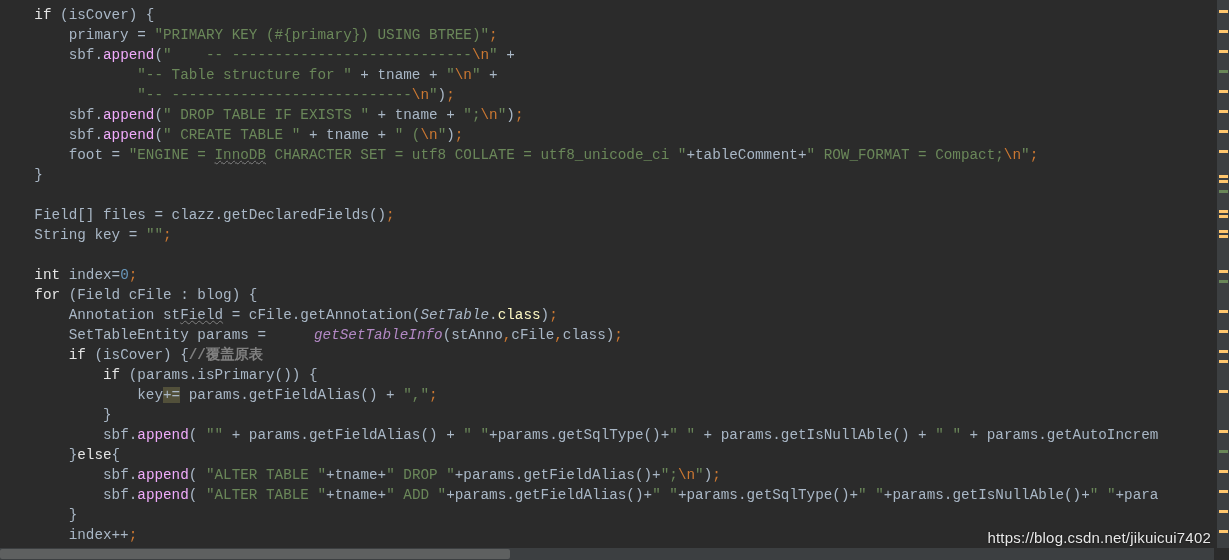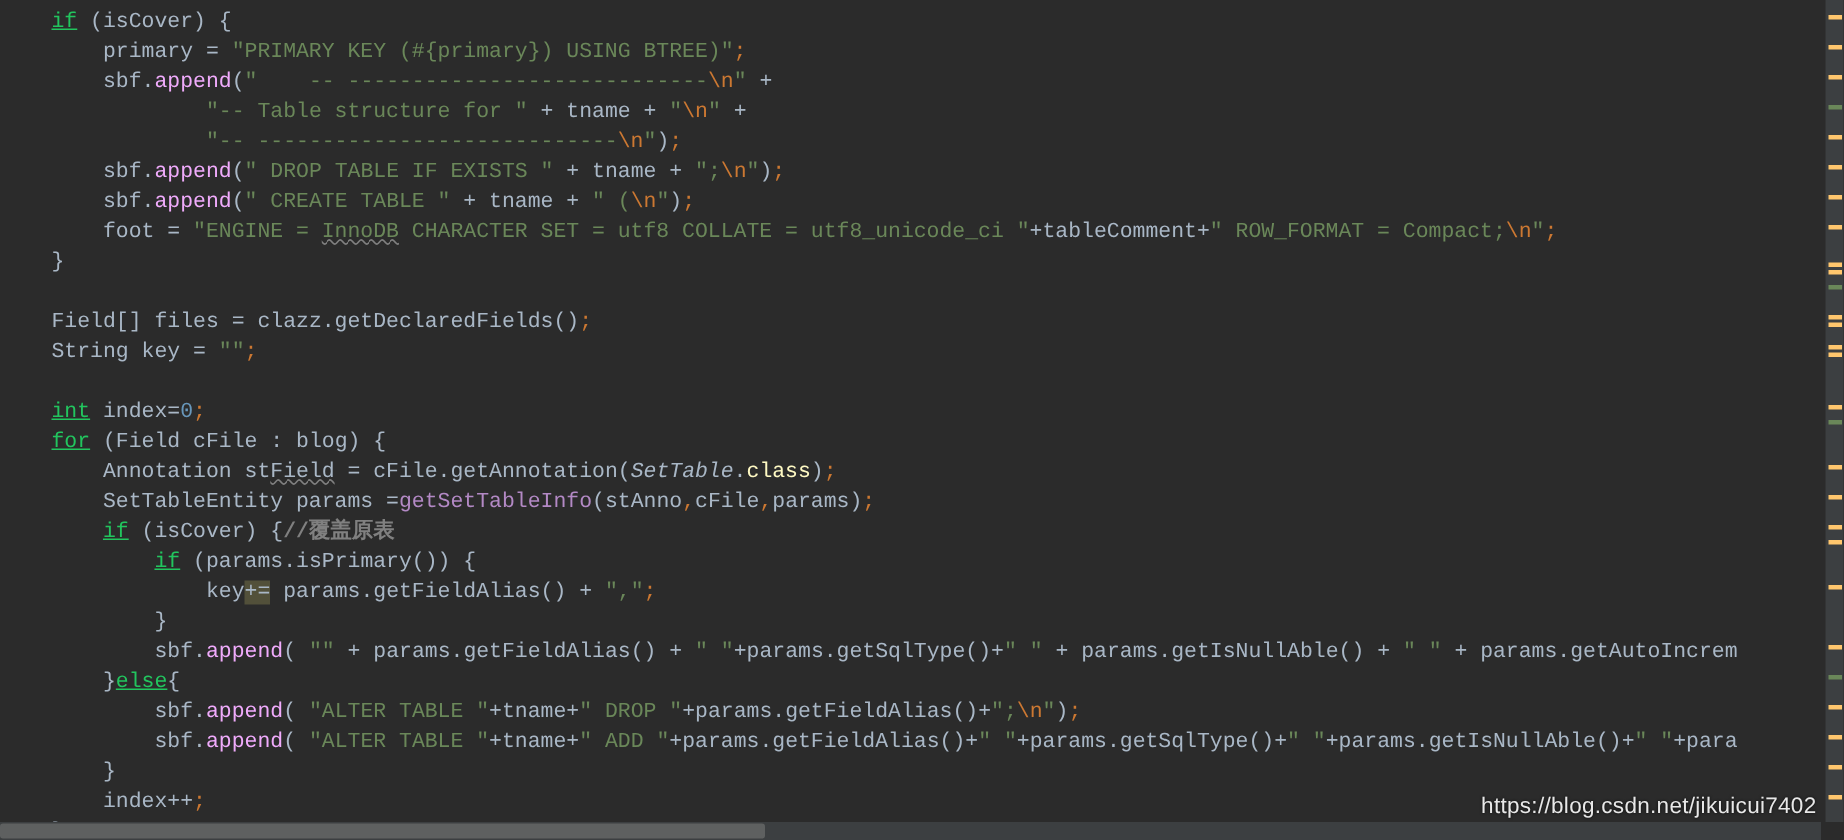--- a/index.html
+++ b/index.html
@@ -15,29 +15,29 @@
   }
   .editor {
     white-space:pre;
     line-height:20px;
     padding:5px 0 0 0;
     letter-spacing:0px;
     position:absolute;
     left:0; top:0; right:15px; bottom:12px;
     overflow:hidden;
   }
-  .kw { color:#22c55e;text-decoration:underline; }       
+  .kw { color:#e5e5e5; }       
   .str { color:#6A8759; }      
   .esc { color:#CC7832; }      
   .num { color:#6897BB; }      
   .mth { color:#f0abfc; }      
   .com { color:#808080;font-weight:bold; }      
   .cls { color:#A9B7C6;font-style:italic; }      
   .klass{ color:#fef9c3; }     
-  .ital { color:#B389C5; }
+  .ital { font-style:italic; color:#B389C5;margin-left:48px; }
   .semi{ color:#CC7832; }
   .under { text-decoration:underline #808080 wavy; text-decoration-thickness:1px;}
 
   
   .gutter {
     position:absolute;
     right:0; top:0; bottom:12px;
     width:12px;
     background:#3C3F41;
   }
@@ -85,21 +85,21 @@
         <span>sbf.</span><span class="mth">append</span><span>(</span><span class="str">" CREATE TABLE "</span><span> + tname + </span><span class="str">" (</span><span class="esc">\n</span><span class="str">"</span><span>)</span><span class="semi">;</span>
         <span>foot = </span><span class="str">"ENGINE = </span><span class="str under">InnoDB</span><span class="str"> CHARACTER SET = utf8 COLLATE = utf8_unicode_ci "</span><span>+tableComment+</span><span class="str">" ROW_FORMAT = Compact;</span><span class="esc">\n</span><span class="str">"</span><span class="semi">;</span>
 <span>    }</span>
 <span></span>
     <span>Field[] files = clazz.getDeclaredFields()</span><span class="semi">;</span>
     <span>String key = </span><span class="str">""</span><span class="semi">;</span>
 <span></span>
     <span class="kw">int</span><span> index=</span><span class="num">0</span><span class="semi">;</span>
     <span class="kw">for</span><span> (Field cFile : blog) {</span>
         <span>Annotation st</span><span class="under">Field</span><span> = cFile.getAnnotation(</span><span class="cls">SetTable</span><span>.</span><span class="klass">class</span><span>)</span><span class="semi">;</span>
-        <span>SetTableEntity params =</span><span class="ital">getSetTableInfo</span><span>(stAnno</span><span class="semi">,</span><span>cFile</span><span class="semi">,</span><span>params)</span><span class="semi">;</span>
+        <span>SetTableEntity params =</span><span class="ital">getSetTableInfo</span><span>(stAnno</span><span class="semi">,</span><span>cFile</span><span class="semi">,</span><span>class)</span><span class="semi">;</span>
         <span class="kw">if</span><span> (isCover) {</span><span class="com">//覆盖原表</span>
             <span class="kw">if</span><span> (params.isPrimary()) {</span>
                 <span>key</span><span style="background:#52503A">+=</span><span> params.getFieldAlias() + </span><span class="str">","</span><span class="semi">;</span>
 <span>            }</span>
             <span>sbf.</span><span class="mth">append</span><span>( </span><span class="str">""</span><span> + params.getFieldAlias() + </span><span class="str">" "</span><span>+params.getSqlType()+</span><span class="str">" "</span><span> + params.getIsNullAble() + </span><span class="str">" "</span><span> + params.getAutoIncrem</span>
         <span>}</span><span class="kw">else</span><span>{</span>
             <span>sbf.</span><span class="mth">append</span><span>( </span><span class="str">"ALTER TABLE "</span><span>+tname+</span><span class="str">" DROP "</span><span>+params.getFieldAlias()+</span><span class="str">"</span><span class="str">;</span><span class="esc">\n</span><span class="str">"</span><span>)</span><span class="semi">;</span>
             <span>sbf.</span><span class="mth">append</span><span>( </span><span class="str">"ALTER TABLE "</span><span>+tname+</span><span class="str">" ADD "</span><span>+params.getFieldAlias()+</span><span class="str">" "</span><span>+params.getSqlType()+</span><span class="str">" "</span><span>+params.getIsNullAble()+</span><span class="str">" "</span><span>+para</span>
 <span>        }</span>
         <span>index++</span><span class="semi">;</span>

